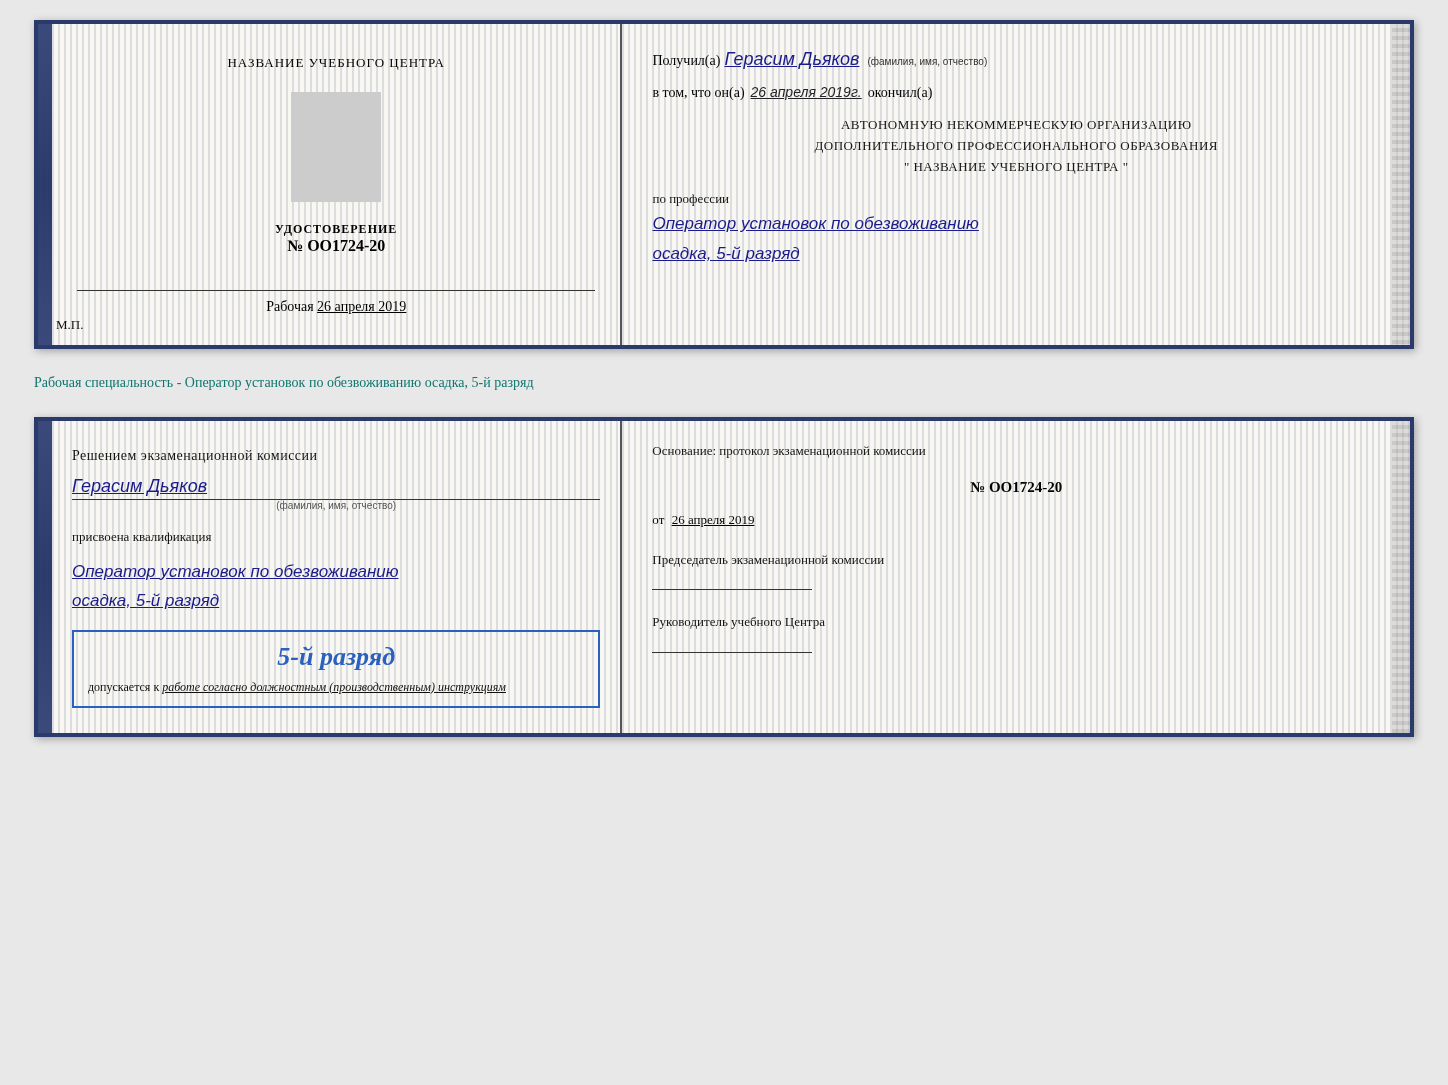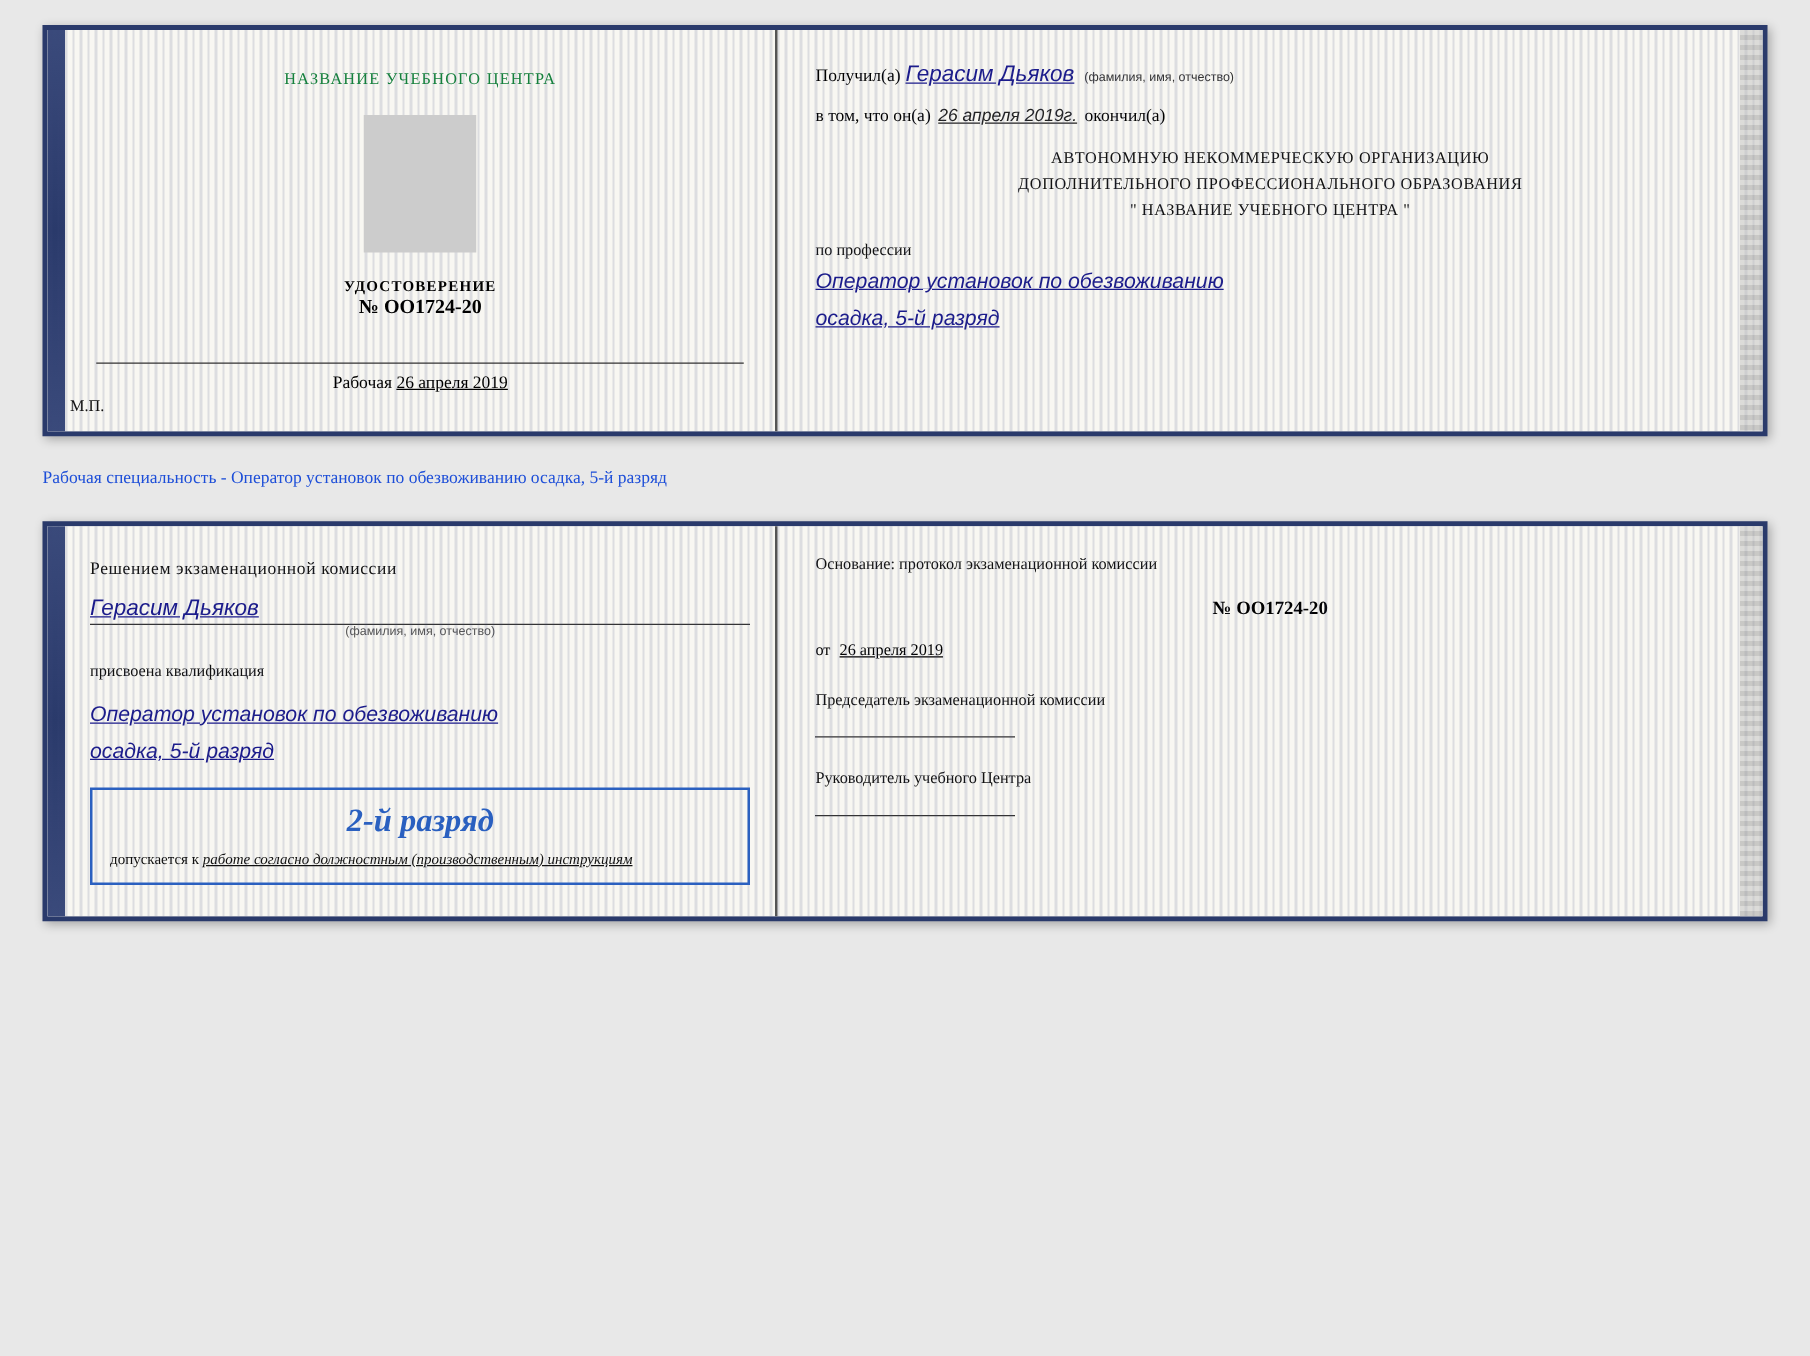--- a/index.html
+++ b/index.html
@@ -37,21 +37,21 @@
       gap: 14px;
     }
 
     
     .center-name-title {
       font-size: 13px;
       text-align: center;
       text-transform: uppercase;
       letter-spacing: 1px;
       margin-bottom: 20px;
-      color: #15803d;
+      color: #000000;
       line-height: 1.4;
     }
 
     .cert-photo-placeholder {
       width: 90px;
       height: 110px;
       background: #ccc;
       margin-bottom: 20px;
     }
 
@@ -155,21 +155,21 @@
       font-style: italic;
       text-decoration: underline;
       display: block;
       margin-top: 4px;
       line-height: 1.5;
     }
 
     
     .separator-text {
       font-size: 14px;
-      color: #1d4ed8;
+      color: #0f766e;
       padding: 8px 0;
       background: #e8e8e8;
     }
 
     
     .card2-left {
       width: 42%;
       border-right: 2px solid #555;
       padding: 25px 20px;
       display: flex;
@@ -377,21 +377,21 @@
           <div style="font-size:10px; text-align:center; color:#555; font-family:Arial,sans-serif;">(фамилия, имя, отчество)</div>
         </div>
 
         <div class="qualification-label">присвоена квалификация</div>
         <div>
           <span class="profession-handwritten">Оператор установок по обезвоживанию</span>
           <span class="profession-handwritten">осадка, 5-й разряд</span>
         </div>
 
         <div class="stamp-box">
-          <div class="stamp-title">2-й разряд</div>
+          <div class="stamp-title">5-й разряд</div>
           <div class="stamp-subtitle">
             <span>допускается к</span>
             <span class="stamp-italic">работе согласно должностным (производственным) инструкциям</span>
           </div>
         </div>
       </div>
 
       <div class="card2-right">
         <div class="osnov-line">Основание: протокол экзаменационной комиссии</div>
 

